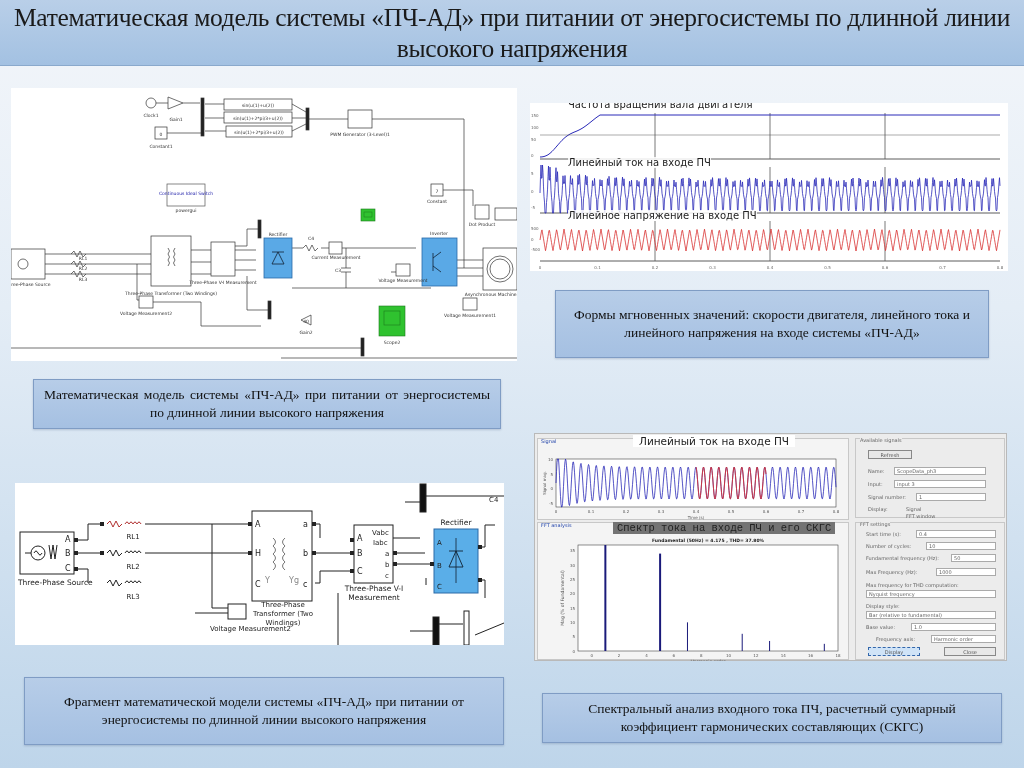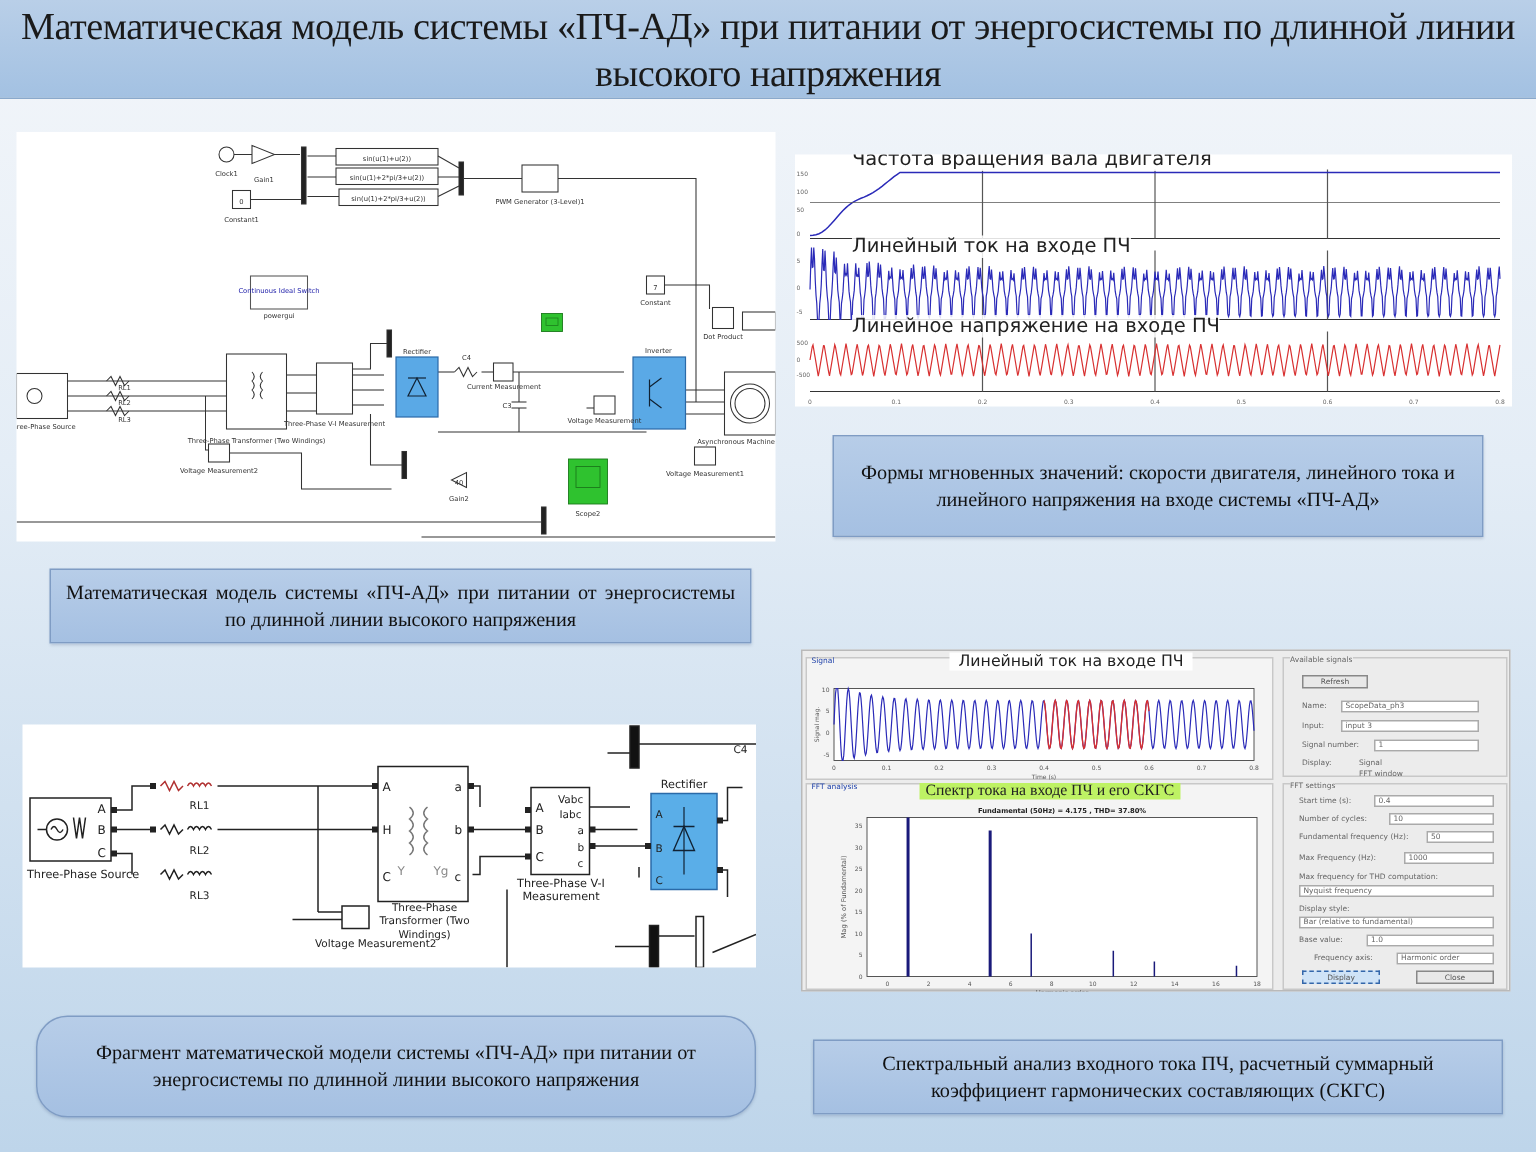--- a/index.html
+++ b/index.html
@@ -27,21 +27,21 @@
     text-align: center; color: #111;
     font-size: 14px; line-height: 18px;
     display: flex; align-items: center; justify-content: flex-start;
     padding: 4px 10px;
   }
   .panel {
     position: absolute; background: #fff; overflow: hidden;
   }
   svg text { font-family: "DejaVu Sans", sans-serif; }
   .wave-title {
-    position: absolute; font-family: "DejaVu Sans", sans-serif; font-size: 13px; color: #222;
+    position: absolute; font-family: "DejaVu Sans", sans-serif; font-size: 10px; color: #222;
     background: rgba(255,255,255,0.85);
   }
   .gui-frame {
     position: absolute; background: #ececec; border: 1px solid #b9b9b9;
   }
   .gui-label { position:absolute; font-family:"DejaVu Sans",sans-serif; font-size:5px; color:#666; }
   .gui-input { position:absolute; background:#fff; border:1px solid #aaa; height:8px; font-family:"DejaVu Sans",sans-serif; font-size:5px; color:#666; padding-left:2px; line-height:7px; }
   .gui-btn { position:absolute; background:#e8e8e8; border:1px solid #888; height:9px; font-family:"DejaVu Sans",sans-serif; font-size:5px; text-align:center; line-height:8px; color:#555; }
 </style>
 </head>
@@ -296,21 +296,21 @@
         <text x="37" y="100.85135135135135" font-size="4" fill="#555" text-anchor="end">10</text>
         <text x="37" y="86.52702702702703" font-size="4" fill="#555" text-anchor="end">15</text>
         <text x="37" y="72.20270270270271" font-size="4" fill="#555" text-anchor="end">20</text>
         <text x="37" y="57.878378378378386" font-size="4" fill="#555" text-anchor="end">25</text>
         <text x="37" y="43.55405405405405" font-size="4" fill="#555" text-anchor="end">30</text>
         <text x="37" y="29.229729729729726" font-size="4" fill="#555" text-anchor="end">35</text>
         <text x="170" y="140" font-size="4.5" fill="#555" text-anchor="middle">Harmonic order</text>
         <text x="26" y="75" font-size="4.5" fill="#555" text-anchor="middle" transform="rotate(-90 26 75)">Mag (% of Fundamental)</text>
       </svg>
   </div>
-  <div style="position:absolute;left:78px;top:88px;font-family:Liberation Serif, serif;font-size:10.5px;color:#222;background:#bef264;padding:0 4px;">Спектр тока на входе ПЧ и его СКГС</div>
+  <div style="position:absolute;left:78px;top:88px;font-family:Liberation Mono, monospace;font-size:10.5px;color:#222;background:#737373;padding:0 4px;">Спектр тока на входе ПЧ и его СКГС</div>
 
   <div style="position:absolute;left:320px;top:4px;width:150px;height:80px;border:1px solid #c8c8c8;">
     <span class="gui-label" style="left:4px;top:-2px;background:#ececec;">Available signals</span>
     <div class="gui-btn" style="left:12px;top:11px;width:44px;">Refresh</div>
     <span class="gui-label" style="left:12px;top:29px;">Name:</span>
     <div class="gui-input" style="left:38px;top:28px;width:92px;">ScopeData_ph3</div>
     <span class="gui-label" style="left:12px;top:42px;">Input:</span>
     <div class="gui-input" style="left:38px;top:41px;width:92px;">input 3</div>
     <span class="gui-label" style="left:12px;top:55px;">Signal number:</span>
     <div class="gui-input" style="left:60px;top:54px;width:70px;">1</div>
@@ -455,15 +455,15 @@
     </g>
     <foreignObject x="236" y="118" width="64" height="44">
       <div xmlns="http://www.w3.org/1999/xhtml" style="font-family:'DejaVu Sans',sans-serif;font-size:7px;line-height:9px;text-align:center;color:#222;">Three-Phase Transformer (Two Windings)</div>
     </foreignObject>
     <foreignObject x="318" y="101" width="82" height="26">
       <div xmlns="http://www.w3.org/1999/xhtml" style="font-family:'DejaVu Sans',sans-serif;font-size:7.5px;line-height:9px;text-align:center;color:#222;">Three-Phase V-I Measurement</div>
     </foreignObject>
   </svg>
 </div>
 
-<div class="caption" style="left:24px;top:677px;width:480px;height:68px;font-size:13.5px;border-radius:21px;">
+<div class="caption" style="left:24px;top:677px;width:480px;height:68px;font-size:13.5px;">
   <span>Фрагмент математической модели системы «ПЧ-АД» при питании от энергосистемы по длинной линии высокого напряжения</span>
 </div>
 
 </body></html>

